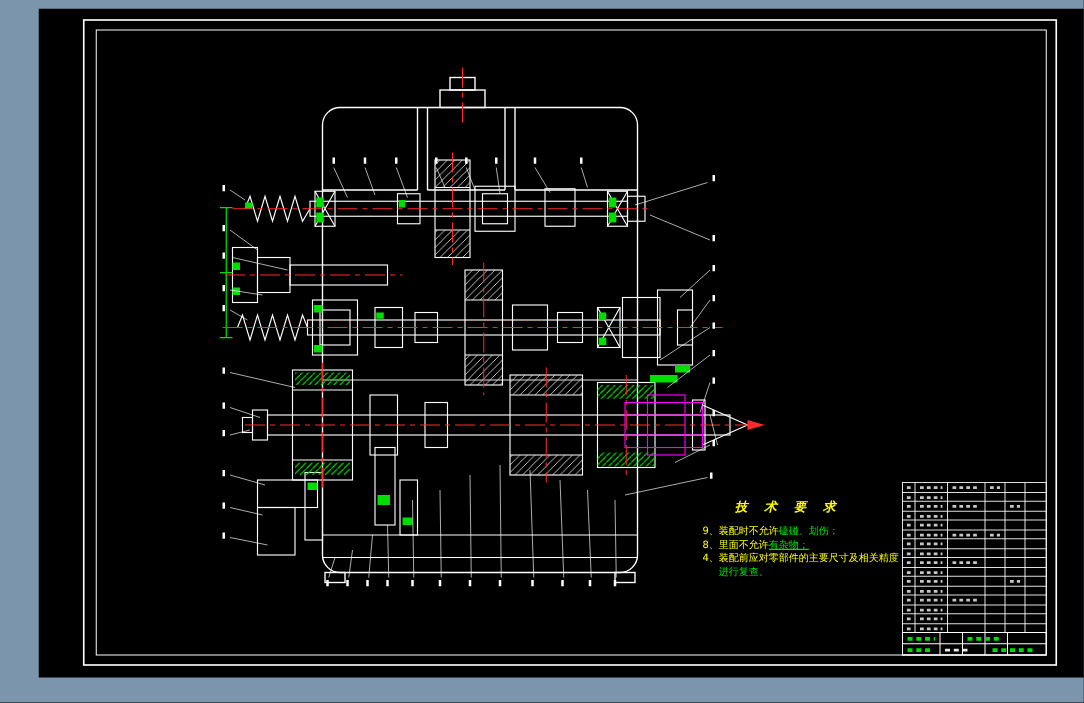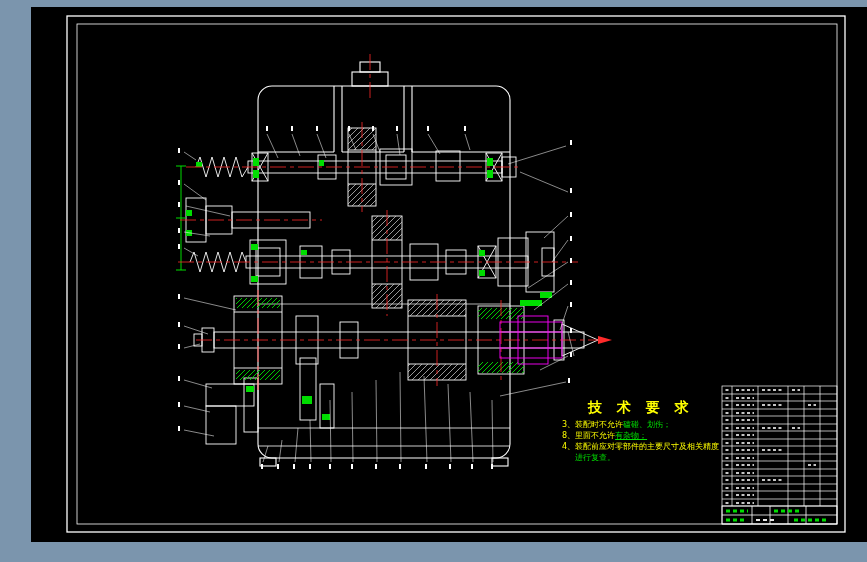--- a/index.html
+++ b/index.html
@@ -8,22 +8,22 @@
     background:#7b95ad;
     font-family:"DejaVu Sans",sans-serif;
   }
   .sheet{
     position:absolute;left:31px;top:7px;width:836px;height:535px;
     background:#000;
   }
   svg.overlay{position:absolute;left:0;top:0;width:867px;height:562px;}
   .tech-notes-heading{
     position:absolute;left:588px;top:399px;
-    font-size:14px;font-weight:bold;letter-spacing:5px;
-    color:#ffff00;white-space:nowrap;
+    font-size:10px;font-weight:bold;letter-spacing:5px;
+    color:#ffff00;white-space:nowrap;font-style:italic;
   }
   .tech-notes-body{
     position:absolute;left:562px;top:419px;
     font-size:8px;line-height:11px;white-space:nowrap;
   }
   .note-line{height:11px;}
   .note-line.indent{padding-left:13px;}
 </style>
 </head>
 <body style="background: rgb(123, 149, 173);">
@@ -249,17 +249,17 @@
         <rect x="425" y="464" width="2" height="5"></rect>
         <rect x="449" y="464" width="2" height="5"></rect>
         <rect x="471" y="464" width="2" height="5"></rect>
         <rect x="491" y="464" width="2" height="5"></rect>
     </g>
   </g>
 </svg>
 
 <div class="tech-notes-heading">技 术 要 求</div>
 <div class="tech-notes-body">
-    <div class="note-line"><span style="color: rgb(255, 255, 0);">3、装配时不允许</span><span style="color: rgb(0, 224, 0); text-align: right;">磕碰、划伤；</span></div>
+    <div class="note-line"><span style="color: rgb(255, 255, 0);">9、装配时不允许</span><span style="color: rgb(0, 224, 0); text-align: right;">磕碰、划伤；</span></div>
     <div class="note-line"><span style="color: rgb(255, 255, 0);">8、里面不允许</span><span style="color: rgb(0, 224, 0); text-decoration: underline;">有杂物；</span></div>
     <div class="note-line"><span style="color: rgb(255, 255, 0);">4、装配前应对零部件的主要尺寸及相关精度</span></div>
     <div class="note-line indent"><span style="color: rgb(0, 224, 0); text-align: right;">进行复查。</span></div>
   </div>
 
 </body></html>

